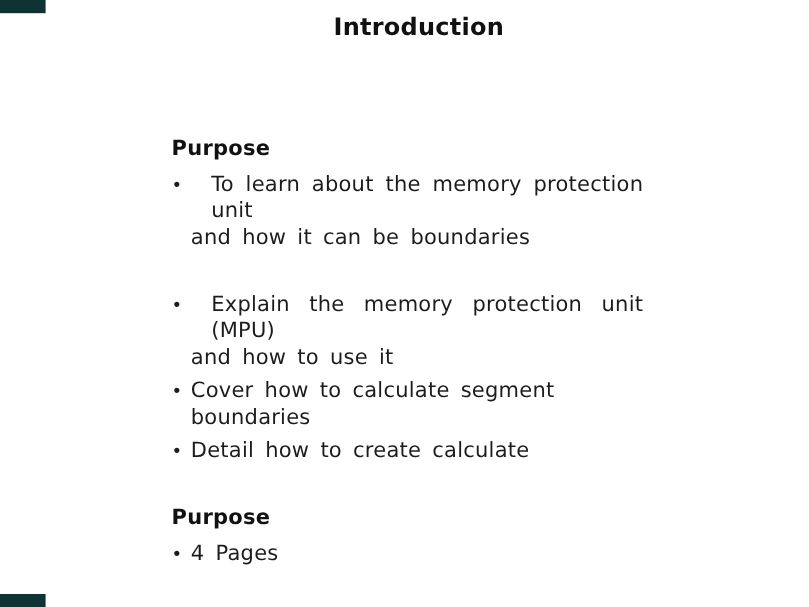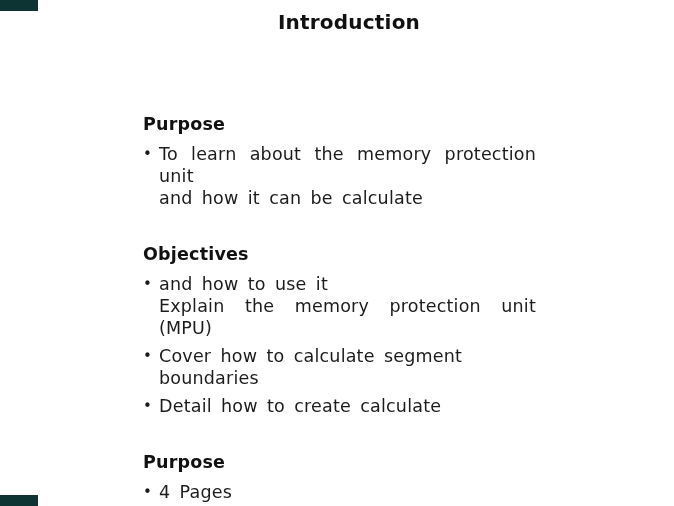--- a/index.html
+++ b/index.html
@@ -77,49 +77,49 @@
     left: 0;
     top: 0;
     font-size: 15px;
     line-height: 22px;
     color: #1c1c1c;
   }
   .bullet-line { display: block; }
   .bullet-line.justified {
     text-align: justify;
     text-align-last: justify;
+    margin-left: 17px;
   }
 </style>
 </head>
 <body>
 
 <div class="slide">
   <div class="corner-tab top" style="background: rgb(13, 51, 51);"></div>
   <div class="corner-tab bottom" style="background: rgb(13, 51, 51);"></div>
 
   <div class="slide-title">Introduction</div>
 
   <div class="content" id="content-root">
       <div class="section">
         <div class="section-heading">Purpose</div>
         <ul class="bullets">
           <li>
             <span class="bullet-mark">•</span>
             <span class="bullet-line justified">To learn about the memory protection unit</span>
-            <span class="bullet-line">and how it can be calculate</span>
+            <span class="bullet-line">and how it can be boundaries</span>
           </li>
         </ul>
       </div>
       <div class="section">
-        <div class="section-heading">Objectives</div>
         <ul class="bullets">
           <li>
             <span class="bullet-mark">•</span>
+            <span class="bullet-line justified">Explain the memory protection unit (MPU)</span>
             <span class="bullet-line">and how to use it</span>
-            <span class="bullet-line justified">Explain the memory protection unit (MPU)</span>
           </li>
           <li>
             <span class="bullet-mark">•</span>
             <span class="bullet-line">Cover how to calculate segment boundaries</span>
           </li>
           <li>
             <span class="bullet-mark">•</span>
             <span class="bullet-line">Detail how to create calculate</span>
           </li>
         </ul>

